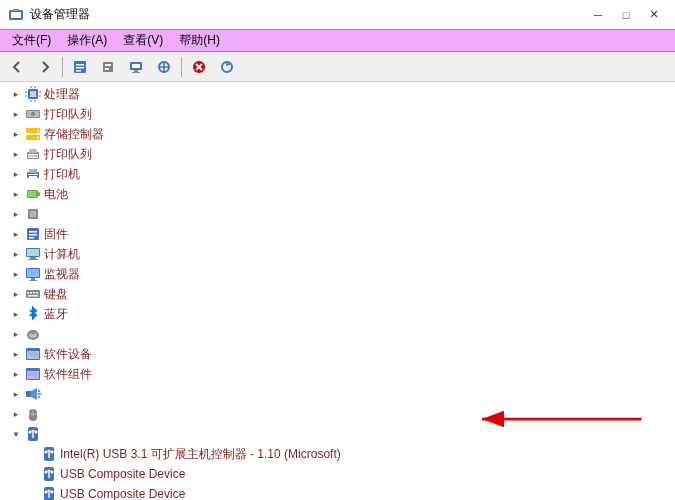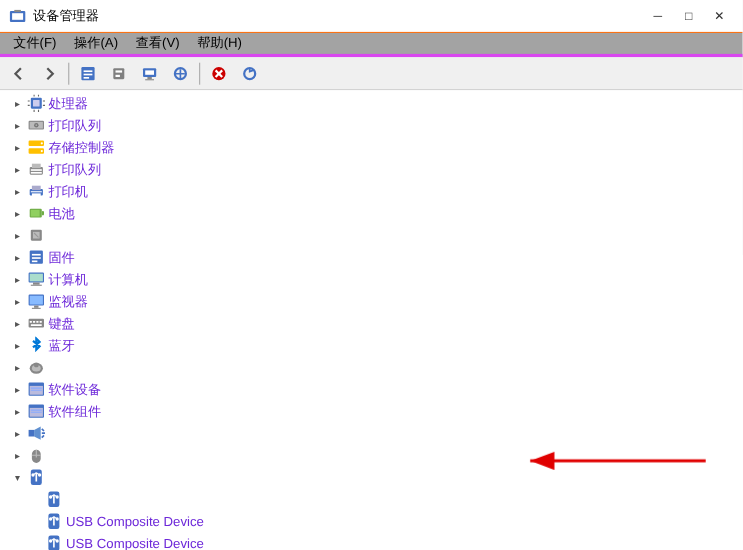--- a/index.html
+++ b/index.html
@@ -47,26 +47,26 @@
       cursor: pointer;
       display: flex;
       align-items: center;
       justify-content: center;
       font-size: 11px;
       color: #333;
     }
 
     
     .menu-bar {
-      background: #a3a3a3;
+      background: #f0abfc;
       height: 22px;
       display: flex;
       align-items: center;
       padding: 0 4px;
-      border-bottom: 3px solid #d946ef;
+      border-bottom: 1px solid #d946ef;
     }
     .menu-item {
       padding: 2px 8px;
       cursor: pointer;
       font-size: 12px;
       color: #000;
     }
 
     
     .toolbar {
@@ -138,21 +138,21 @@
       width: 18px;
       height: 16px;
       display: flex;
       align-items: center;
       justify-content: center;
       flex-shrink: 0;
       margin-right: 2px;
     }
     .tree-label {
       font-size: 12px;
-      color: #6d28d9;
+      color: #7f1d1d;
     }
 
     
     .red-arrow {
       position: absolute;
       right: 18px;
       top: 405px;
       width: 160px;
       height: 20px;
     }
@@ -471,20 +471,21 @@
             <span class="tree-icon">
               <svg width="16" height="16" viewBox="0 0 16 16">
                 <rect x="3" y="1" width="10" height="14" rx="2" fill="#4472c4"></rect>
                 <line x1="8" y1="4" x2="8" y2="12" stroke="#fff" stroke-width="1.5"></line>
                 <circle cx="5" cy="6" r="1.5" fill="#fff"></circle>
                 <circle cx="11" cy="6" r="1.5" fill="#fff"></circle>
                 <line x1="8" y1="4" x2="5" y2="6" stroke="#fff" stroke-width="1"></line>
                 <line x1="8" y1="4" x2="11" y2="6" stroke="#fff" stroke-width="1"></line>
               </svg>
             </span>
+            <span class="tree-label">Intel(R) USB 3.1 可扩展主机控制器 - 1.10 (Microsoft)</span>
           </div>
           <div class="tree-item" style="padding-left: 24px;">
             <span class="tree-expand" style="font-size: 9px; color: rgb(85, 85, 85);"></span>
             <span class="tree-icon">
               <svg width="16" height="16" viewBox="0 0 16 16">
                 <rect x="3" y="1" width="10" height="14" rx="2" fill="#4472c4"></rect>
                 <line x1="8" y1="4" x2="8" y2="12" stroke="#fff" stroke-width="1.5"></line>
                 <circle cx="5" cy="6" r="1.5" fill="#fff"></circle>
                 <circle cx="11" cy="6" r="1.5" fill="#fff"></circle>
                 <line x1="8" y1="4" x2="5" y2="6" stroke="#fff" stroke-width="1"></line>

